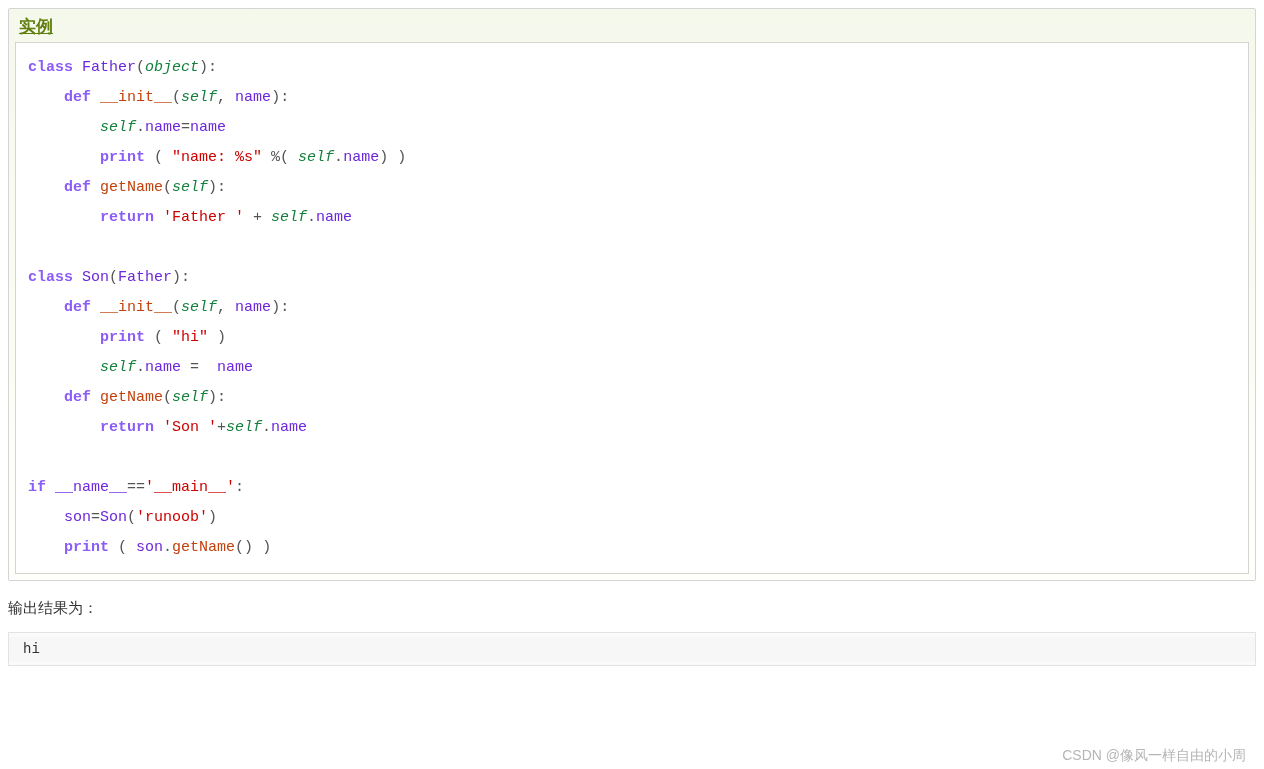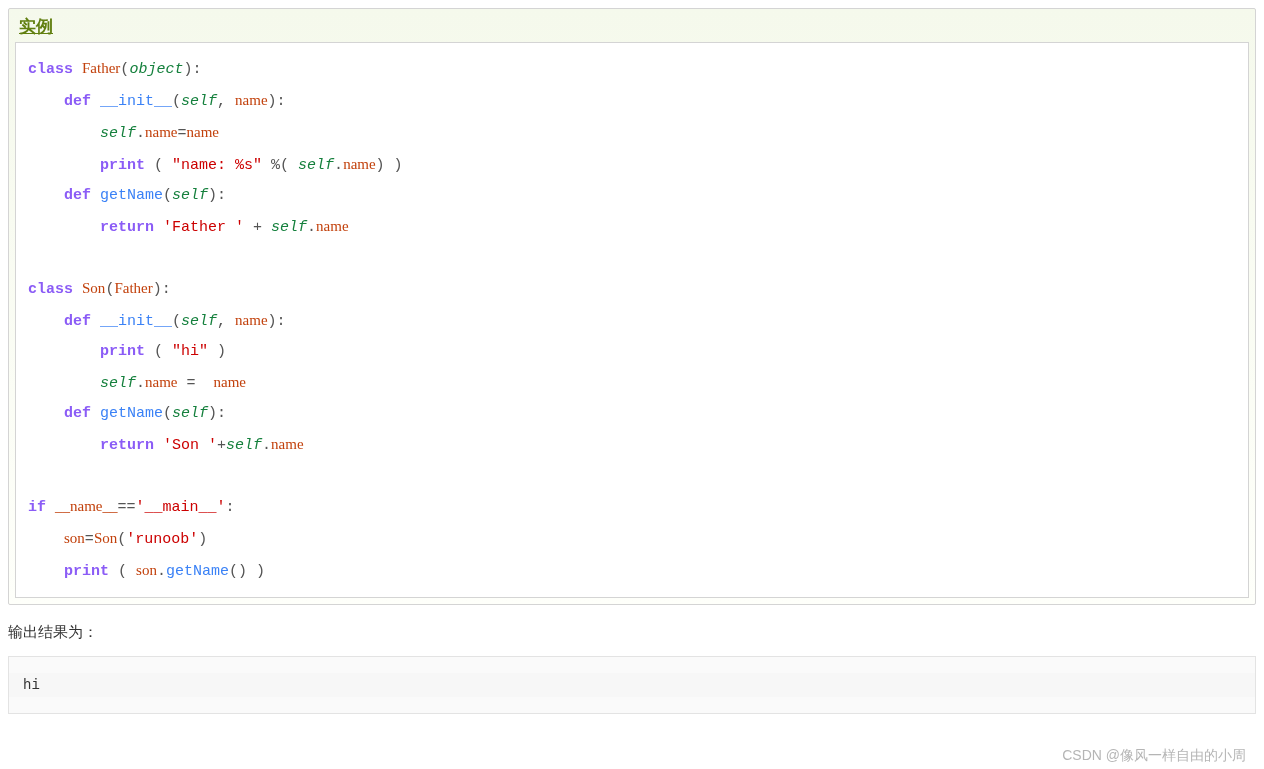--- a/index.html
+++ b/index.html
@@ -29,34 +29,34 @@
     margin: 0 6px 6px 6px;
     padding: 10px 12px;
     font-family: Consolas, Menlo, "Courier New", monospace;
     font-size: 15px;
     line-height: 30px;
     white-space: pre;
     overflow-x: auto;
   }
   .kw { color: #8b5cf6; font-weight: bold; }     
   .builtin { color: #15803d; font-style: italic; }                    
-  .func { color: #3b82f6; text-align: center; }                       
-  .name { color: #c2410c; font-family: Liberation Serif, serif; }                       
+  .func { color: #c2410c; text-align: center; }                       
+  .name { color: #6d28d9; }                       
   .str { color: #cc0000; }                        
   .punct { color: #555; }
   .op { color: #555; }
   .dot { color: #555; }
   .result-label {
     font-size: 15px;
     margin: 18px 0 14px 0;
   }
   .output-box {
     border: 1px solid #e3e3e3;
     background: #fafafa;
-    padding: 16px 0;
+    padding: 4px 0;
     margin-bottom: 4px;
   }
   .output-line {
     font-family: Consolas, Menlo, "Courier New", monospace;
     font-size: 14px;
     padding: 4px 14px;
     color: #333;
   }
   .output-line:nth-child(odd) {
     background: #f7f7f7;

